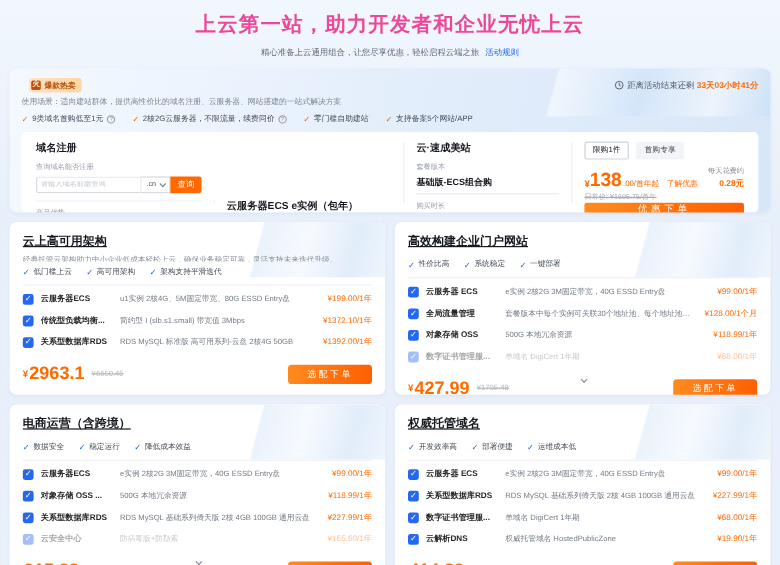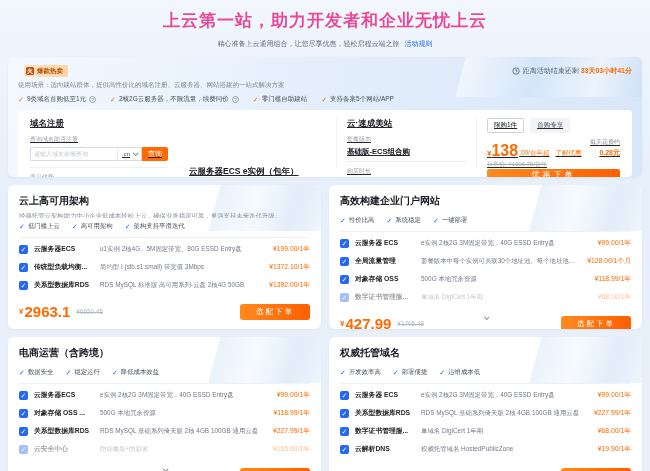--- a/index.html
+++ b/index.html
@@ -33,21 +33,21 @@
   .countdown b { color:#ff6a00; font-weight:bold; margin-left:2px; }
   .promo-usage { position:relative; z-index:1; margin-top:4px; font-size:6.5px; color:#7d8694; }
   .promo-feats { position:relative; z-index:1; margin-top:5px; display:flex; font-size:6.5px; color:#454c57; }
   .feat { display:flex; align-items:center; margin-right:14px; }
   .feat .ck { color:#ff6a00; font-weight:bold; margin-right:3px; font-size:7px; }
   .info-ico { display:inline-block; width:7px; height:7px; margin-left:3px; border:1px solid #9aa3af;
     border-radius:50%; color:#8b94a1; font-size:5px; line-height:6px; text-align:center; }
   
   .conf { position:relative; z-index:1; margin-top:6px; background:#fff; border-radius:4px;
     display:flex; padding:8px 10px; height:67px; }
-  .col { padding:0 10px;text-decoration:underline; }
+  .col { padding:0 10px; }
   .col + .col { border-left:1px solid #f0f1f4; }
   .col-title { font-size:8.5px; font-weight:bold; color:#16191f; }
   .lbl { margin-top:5px; font-size:6px; color:#9aa0ab; }
   .val { margin-top:3px; font-size:7.5px; color:#16191f; }
   .val.b { font-weight:bold; }
   .underlined { border-bottom:1px solid #ececf0; padding-bottom:4px; }
   .col-domain { width:150px; padding-left:2px; }
   .input-row { margin-top:3px; display:flex; align-items:stretch; height:14px; }
   .input-wrap { flex:1; display:flex; align-items:center; border:1px solid #d7dae0; border-right:none;
     border-radius:2px 0 0 2px; background:#fff; padding:0 3px; min-width:0; }
@@ -81,21 +81,21 @@
   .order-btn { margin-top:auto; height:15px; border:none; border-radius:2px; cursor:pointer; font-family:inherit;
     background:linear-gradient(90deg,#ff8a1e,#ff5f00); color:#fff; font-size:8px; letter-spacing:3px; }
   
   .cards { margin:8px; display:grid; grid-template-columns:1fr 1fr; gap:8px; }
   .card { position:relative; overflow:hidden; background:#fff; border-radius:6px; height:144px;
     padding:9px 11px; display:flex; flex-direction:column; box-shadow:0 1px 3px rgba(30,80,160,.05); }
   .card::after { content:''; position:absolute; top:0; right:0; width:150px; height:46px;
     background:linear-gradient(105deg,transparent 30%,#eaf2fb 31%,#f6fafe 55%,#e2edfa 80%,#eef5fc 100%);
     border-radius:0 6px 0 0; }
   .card > * { position:relative; z-index:1; }
-  .card-title { font-size:10px; font-weight:bold; color:#16191f; }
+  .card-title { font-size:10px; font-weight:bold; color:#16191f;text-decoration:underline; }
   .card-desc { margin-top:4px; font-size:6.4px; color:#868d98; white-space:nowrap; overflow:hidden; text-overflow:ellipsis; }
   .card-tags { margin-top:4px; display:flex; font-size:6.4px; color:#454c57; padding-bottom:6px;
     border-bottom:1px solid #f0f1f4; }
   .tag { display:flex; align-items:center; margin-right:12px; }
   .tag .ck { color:#2468f2; font-weight:bold; margin-right:3px; font-size:7px; }
   .items { margin-top:2px; }
   .item { display:flex; align-items:center; height:18px; }
   .item.muted { opacity:.42; }
   .cbx { width:9px; height:9px; flex:none; background:#2468f2; border-radius:2px; color:#fff; font-size:7px;
     line-height:9px; text-align:center; margin-right:6px; cursor:pointer; }

